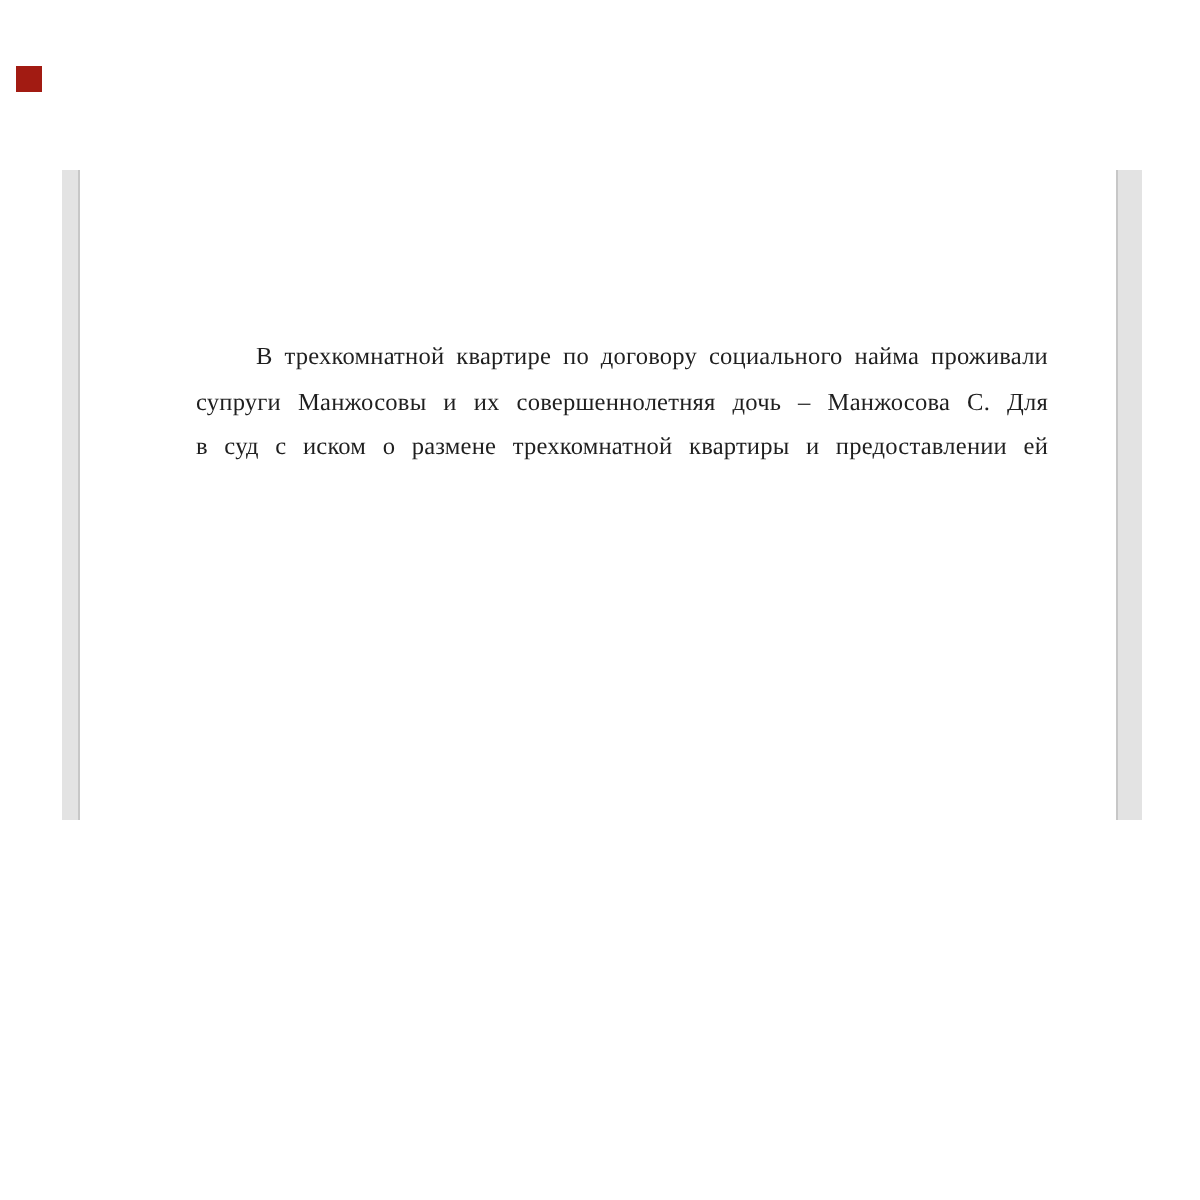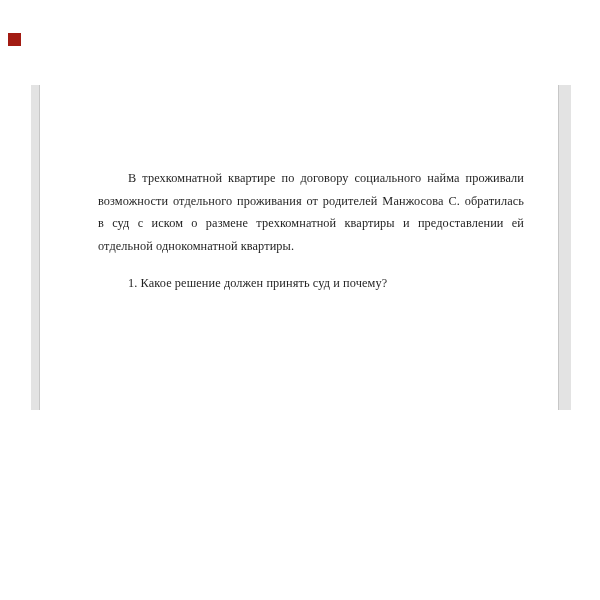--- a/index.html
+++ b/index.html
@@ -75,19 +75,17 @@
 </head>
 <body>
 
 <div class="viewer">
   <div class="red-marker" style="background: rgb(162, 27, 18);"></div>
   <div class="page-edge left" style="background: rgb(227, 227, 227); border-color: rgb(199, 199, 199);"></div>
   <div class="page-edge right" style="background: rgb(227, 227, 227); border-color: rgb(199, 199, 199);"></div>
   <div class="page"></div>
   <div class="textblock" id="textblock" style="color: rgb(31, 31, 31);">
       <div class="line justify indent">В трехкомнатной квартире по договору социального найма проживали</div>
-      <div class="line justify">возможности отдельного проживания от родителей Манжосова С. обратилась</div>
+      <div class="line justify">супруги Манжосовы и их совершеннолетняя дочь – Манжосова С. Для</div>
       <div class="line justify">в суд с иском о размене трехкомнатной квартиры и предоставлении ей</div>
-      <div class="line">отдельной однокомнатной квартиры.</div>
       <div class="spacer"></div>
-      <div class="line indent">1. Какое решение должен принять суд и почему?</div>
     </div>
 </div>
 
 </body></html>

